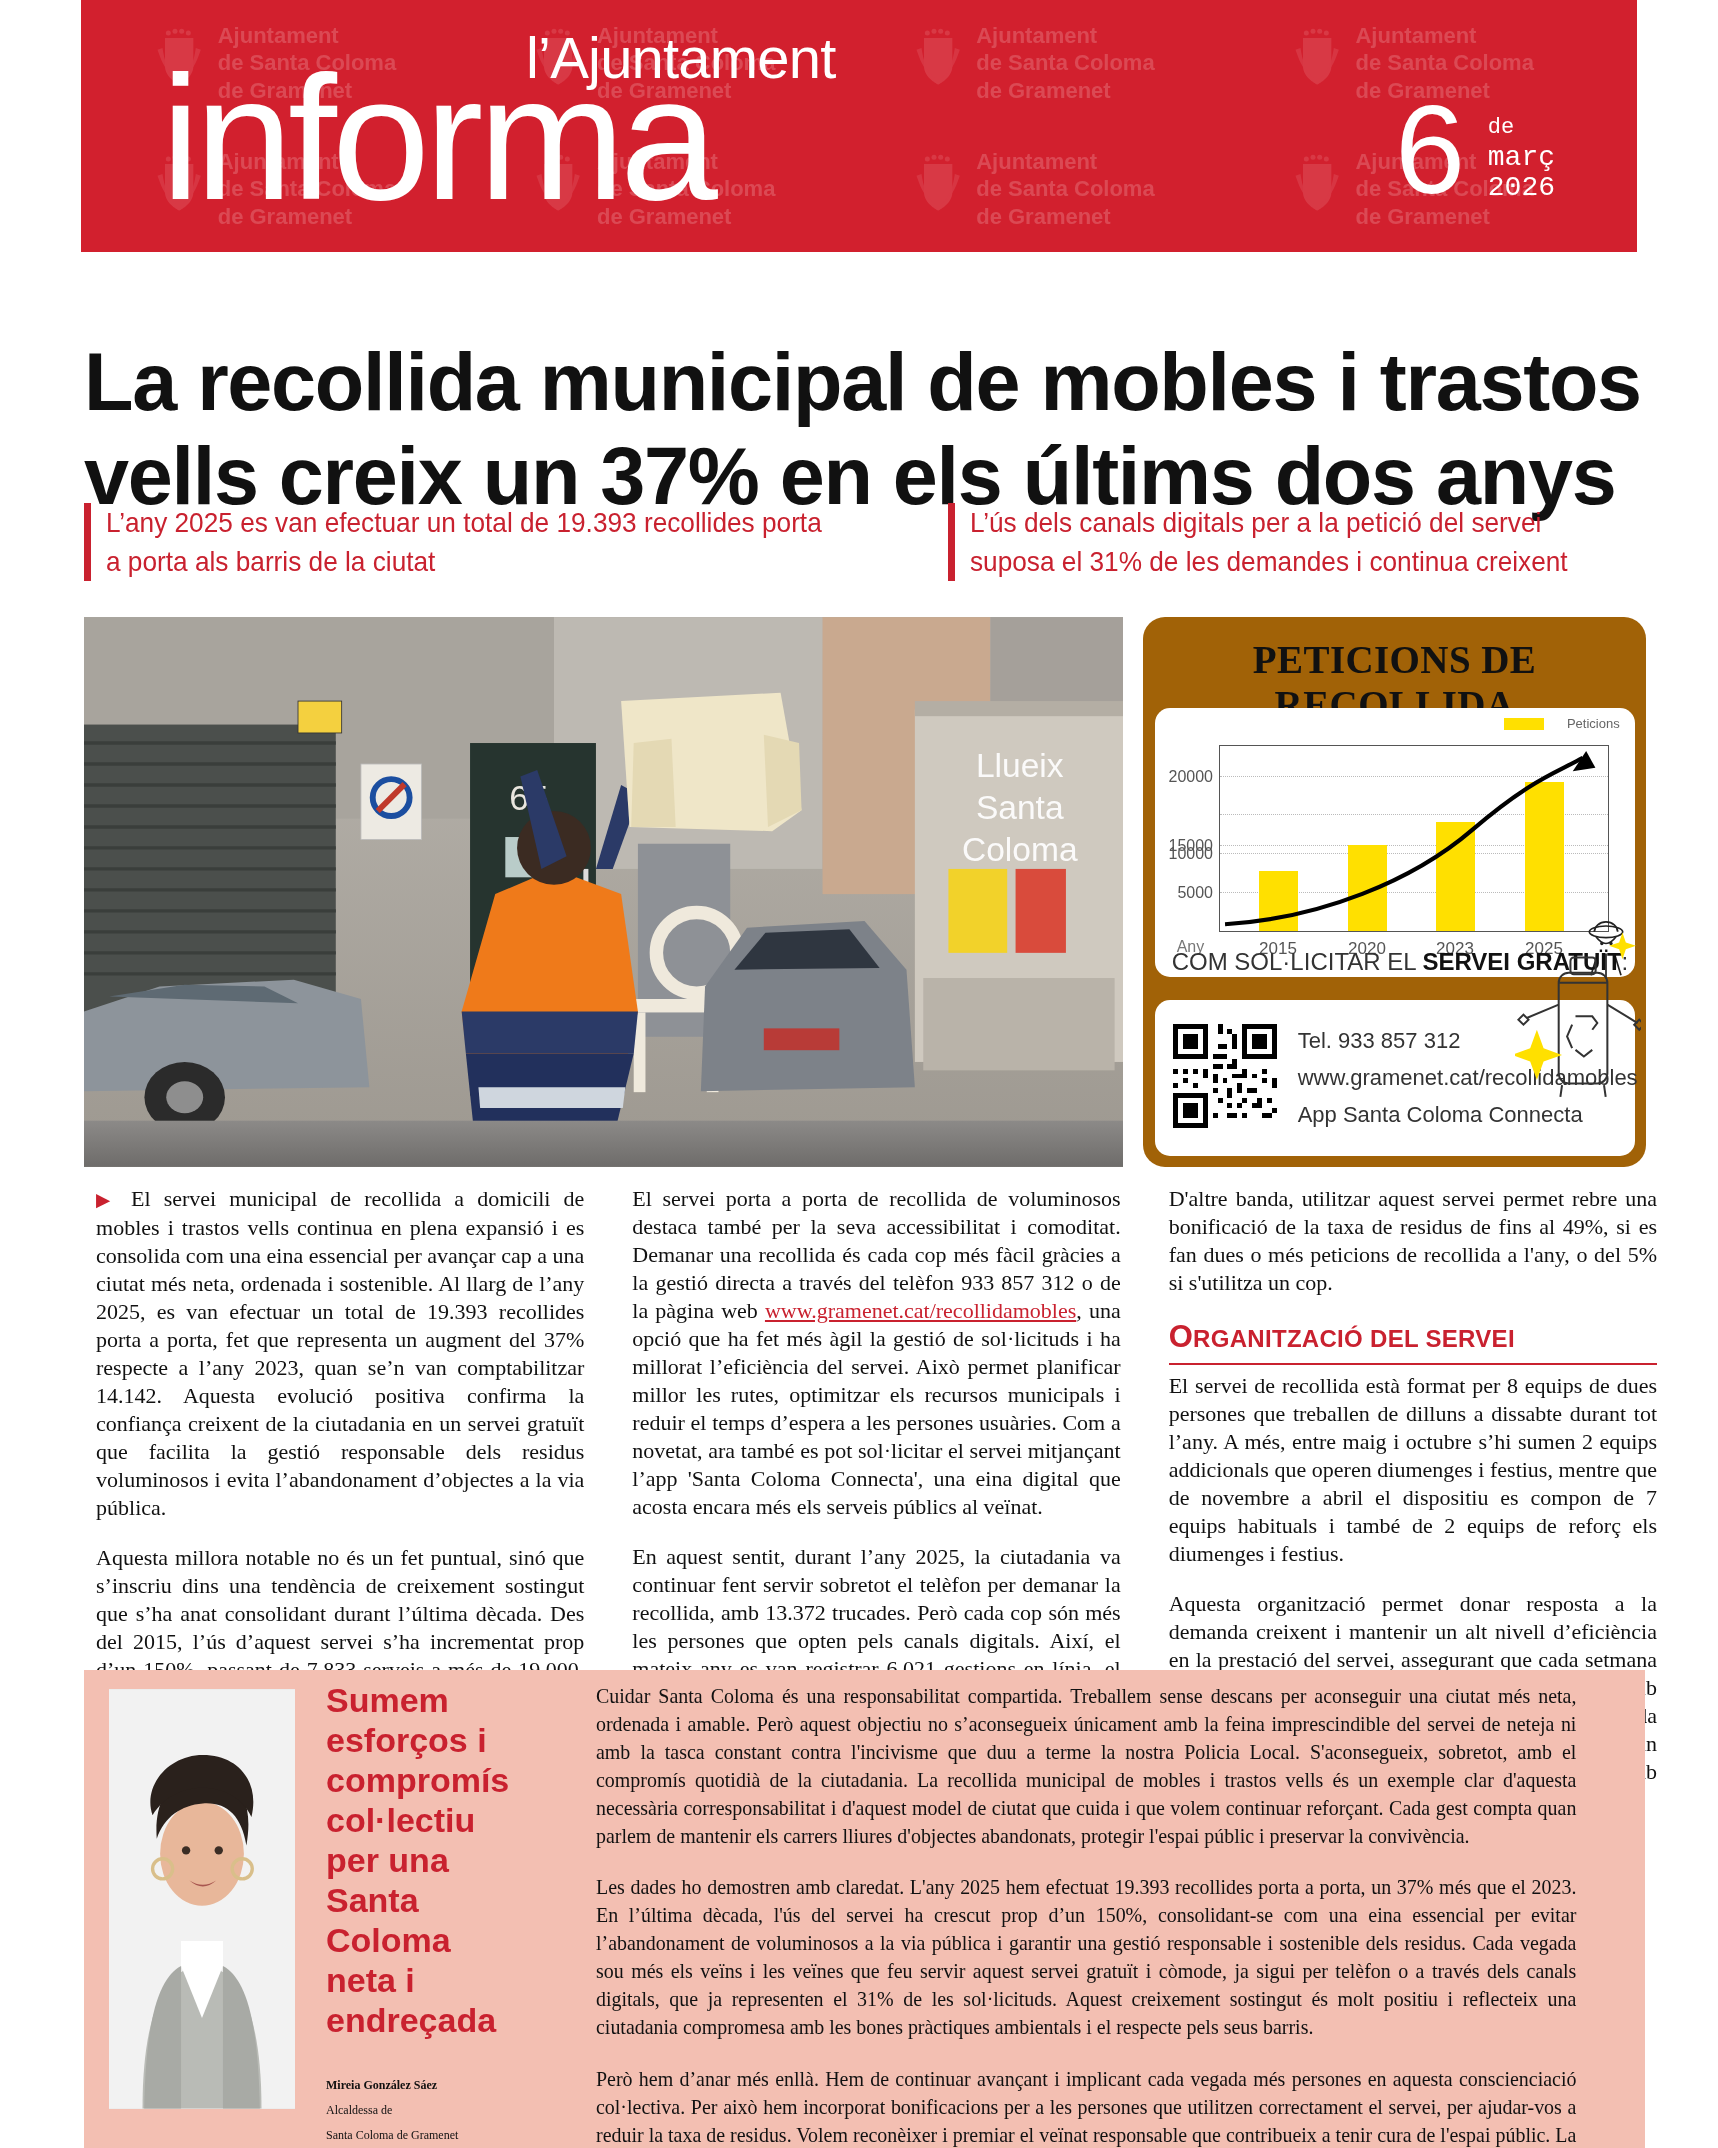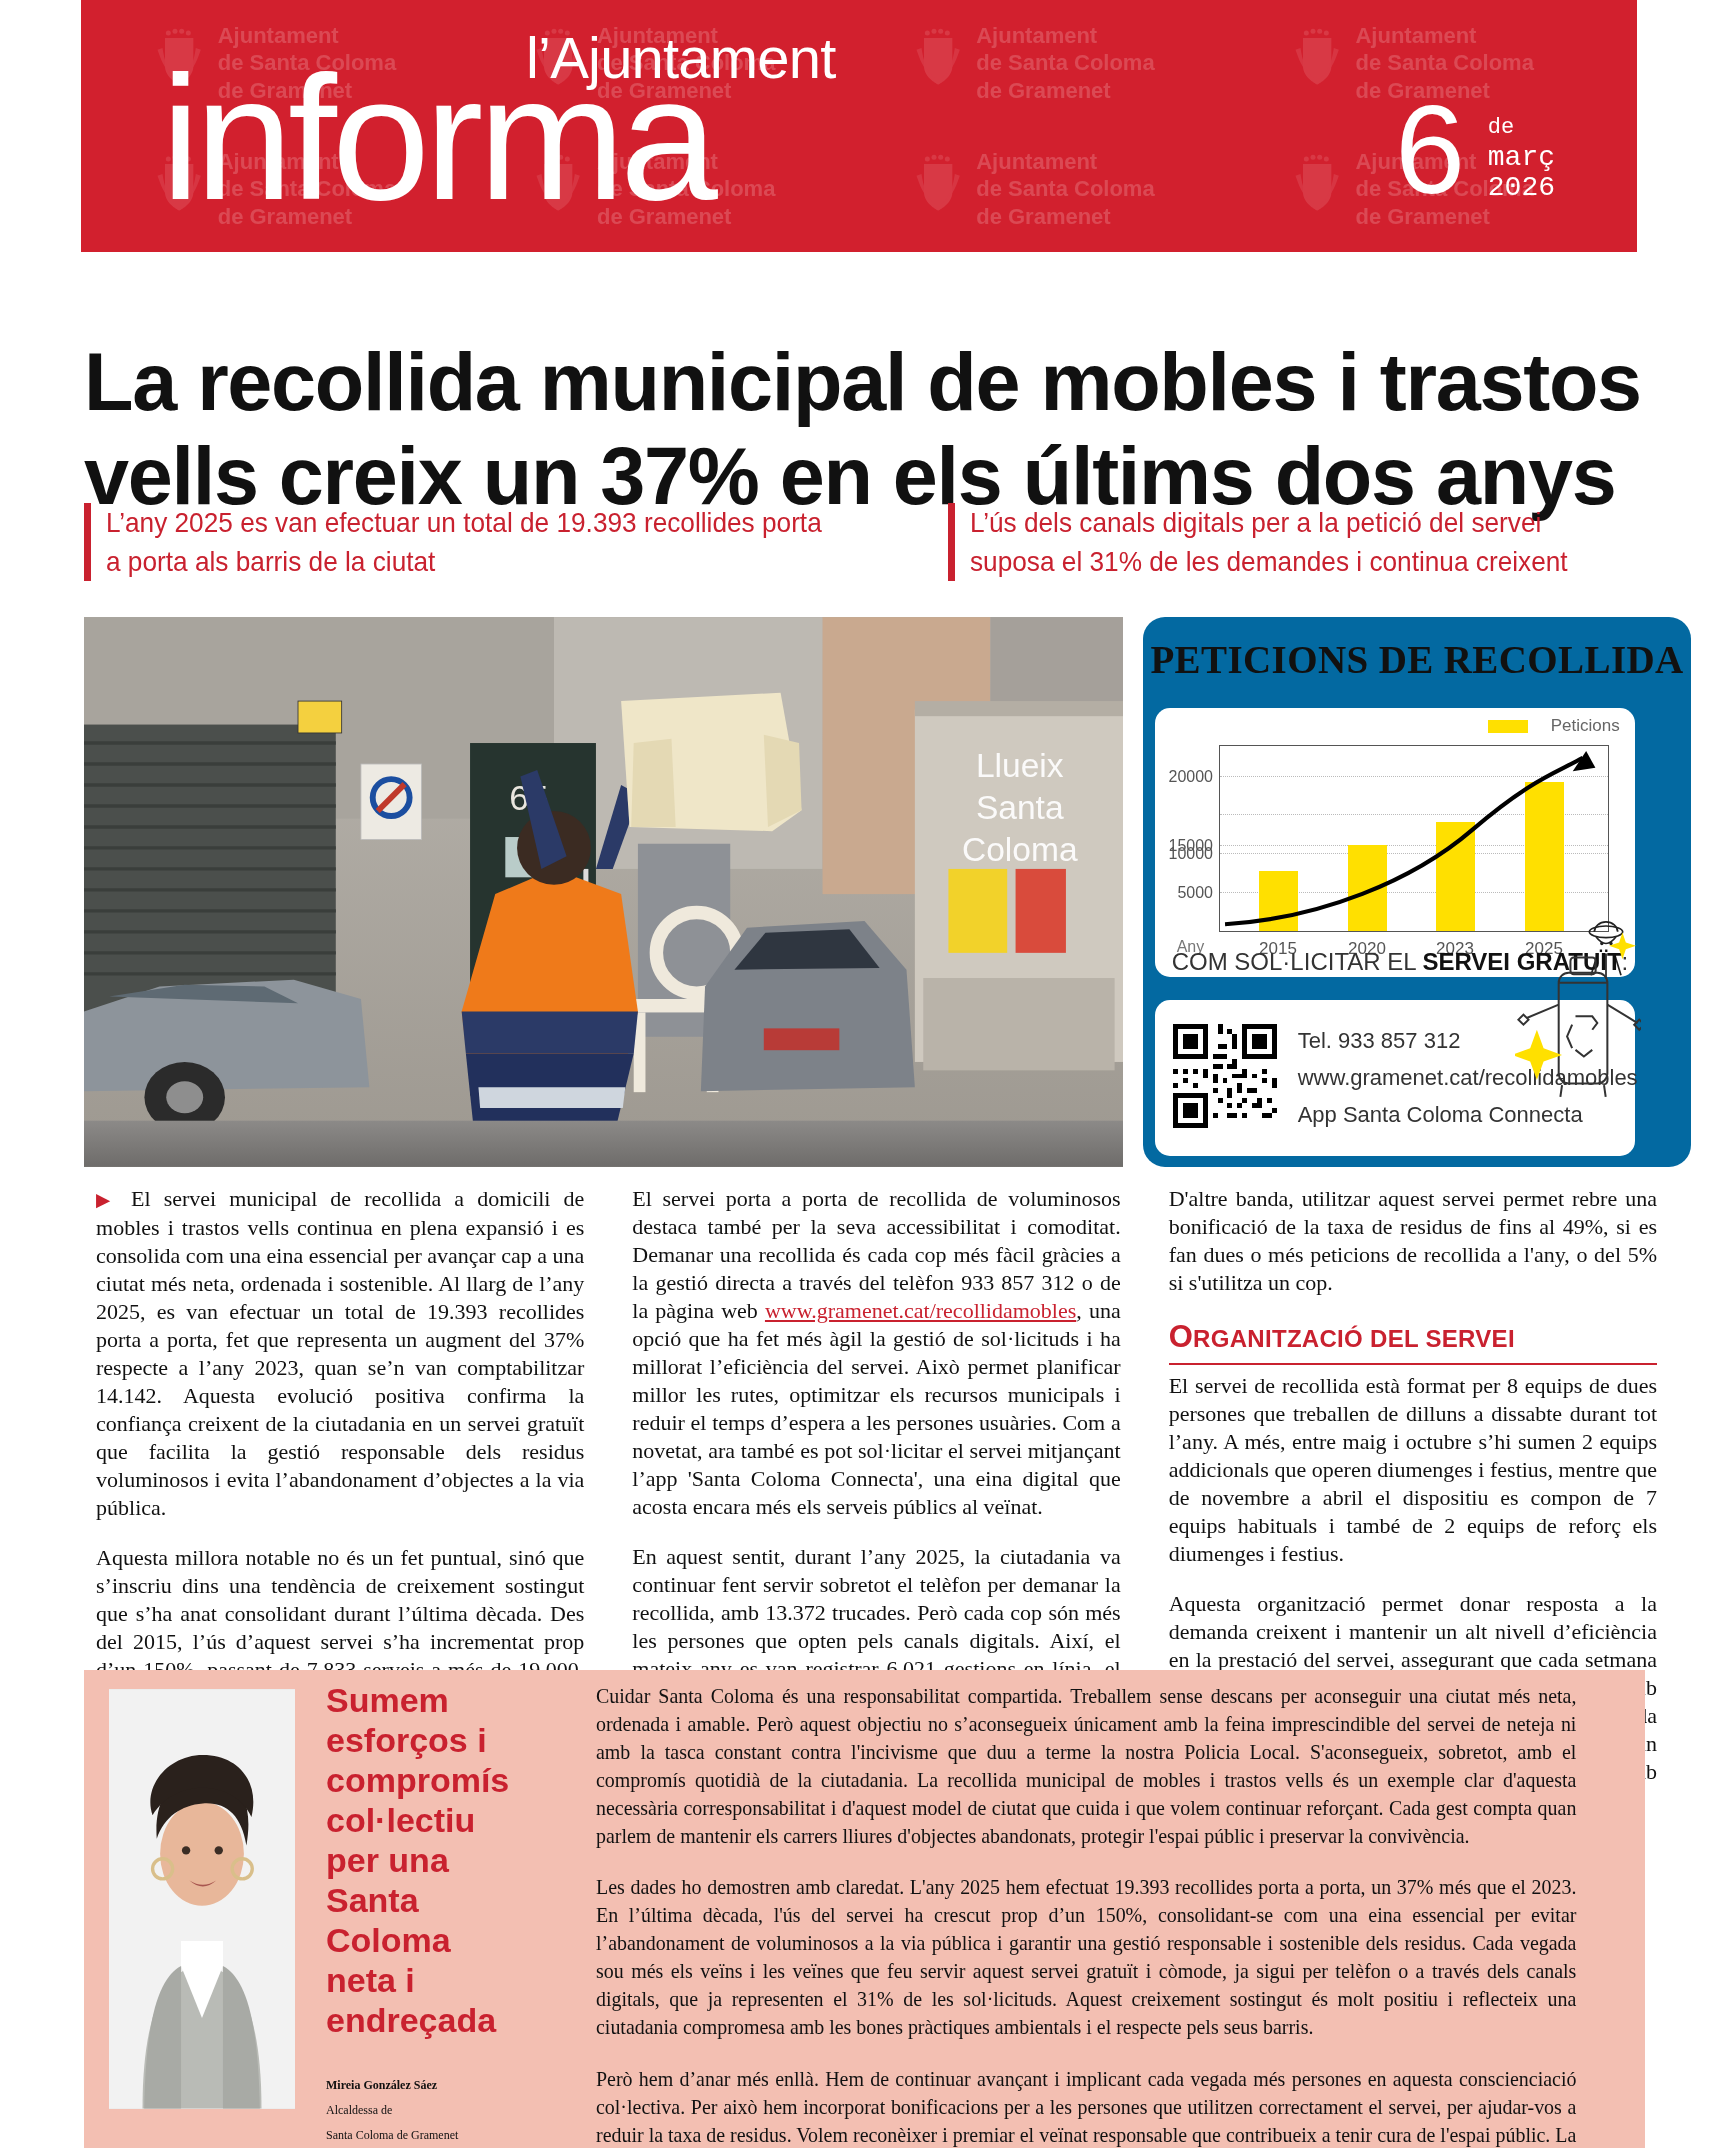--- a/index.html
+++ b/index.html
@@ -70,22 +70,22 @@
   }
   .lead.a{width:839px;}
   .lead.b{width:722px;}
   
   .photo{
     position:absolute;left:84px;top:617px;width:1039px;height:550px;
     overflow:hidden;background:#8d8d8d;
   }
   
   .infobox{
-    position:absolute;left:1143px;top:617px;width:548px;height:550px;
-    background:#0369a1;border-radius:22px;overflow:hidden;
+    position:absolute;left:1143px;top:617px;width:503px;height:550px;
+    background:#a16207;border-radius:22px;overflow:hidden;
   }
   .infobox-title{
     font-family:"Liberation Serif",serif;
     font-size:39px;font-weight:700;color:#111;text-align:center;
     margin:20px 0 10px;letter-spacing:0.4px;
   }
   .chart-card{
     position:absolute;left:11.7px;top:91px;width:480px;height:269px;
     background:#fff;border-radius:15px;
   }
@@ -101,21 +101,21 @@
   .howto b{color:#111;}
   .qr{position:absolute;left:18.5px;top:23.5px;width:104px;height:104px;}
   .contact-lines{
     position:absolute;left:143px;top:22px;
     font-family:"Liberation Sans",sans-serif;
     font-size:22px;line-height:37px;color:#333;
   }
   
   .legend{
     position:absolute;right:15px;top:8.4px;display:flex;align-items:center;gap:23px;
-    font-family:"Liberation Sans",sans-serif;font-size:17px;color:#666;
+    font-family:"Liberation Sans",sans-serif;font-size:13px;color:#666;
   }
   .legend .sw{width:40px;height:12.6px;background:#ffe000;display:block;}
   .plot{position:absolute;left:64px;top:37px;width:388px;height:185px;
     border-left:1.7px solid #555;border-top:1.7px solid #555;border-right:1.7px solid #555;border-bottom:1.7px solid #555;}
   .gl{position:absolute;left:0;right:0;border-top:0.8px dotted #bbb;}
   .ytick{position:absolute;right:calc(100% + 6.7px);transform:translateY(-50%);
     font-family:"Liberation Sans",sans-serif;font-size:16px;color:#555;white-space:nowrap;}
   .bar{position:absolute;bottom:0;background:#ffe000;width:39px;}
   .xtick{position:absolute;top:calc(100% + 8.4px);transform:translateX(-50%);
     font-family:"Liberation Sans",sans-serif;font-size:17px;color:#555;}

